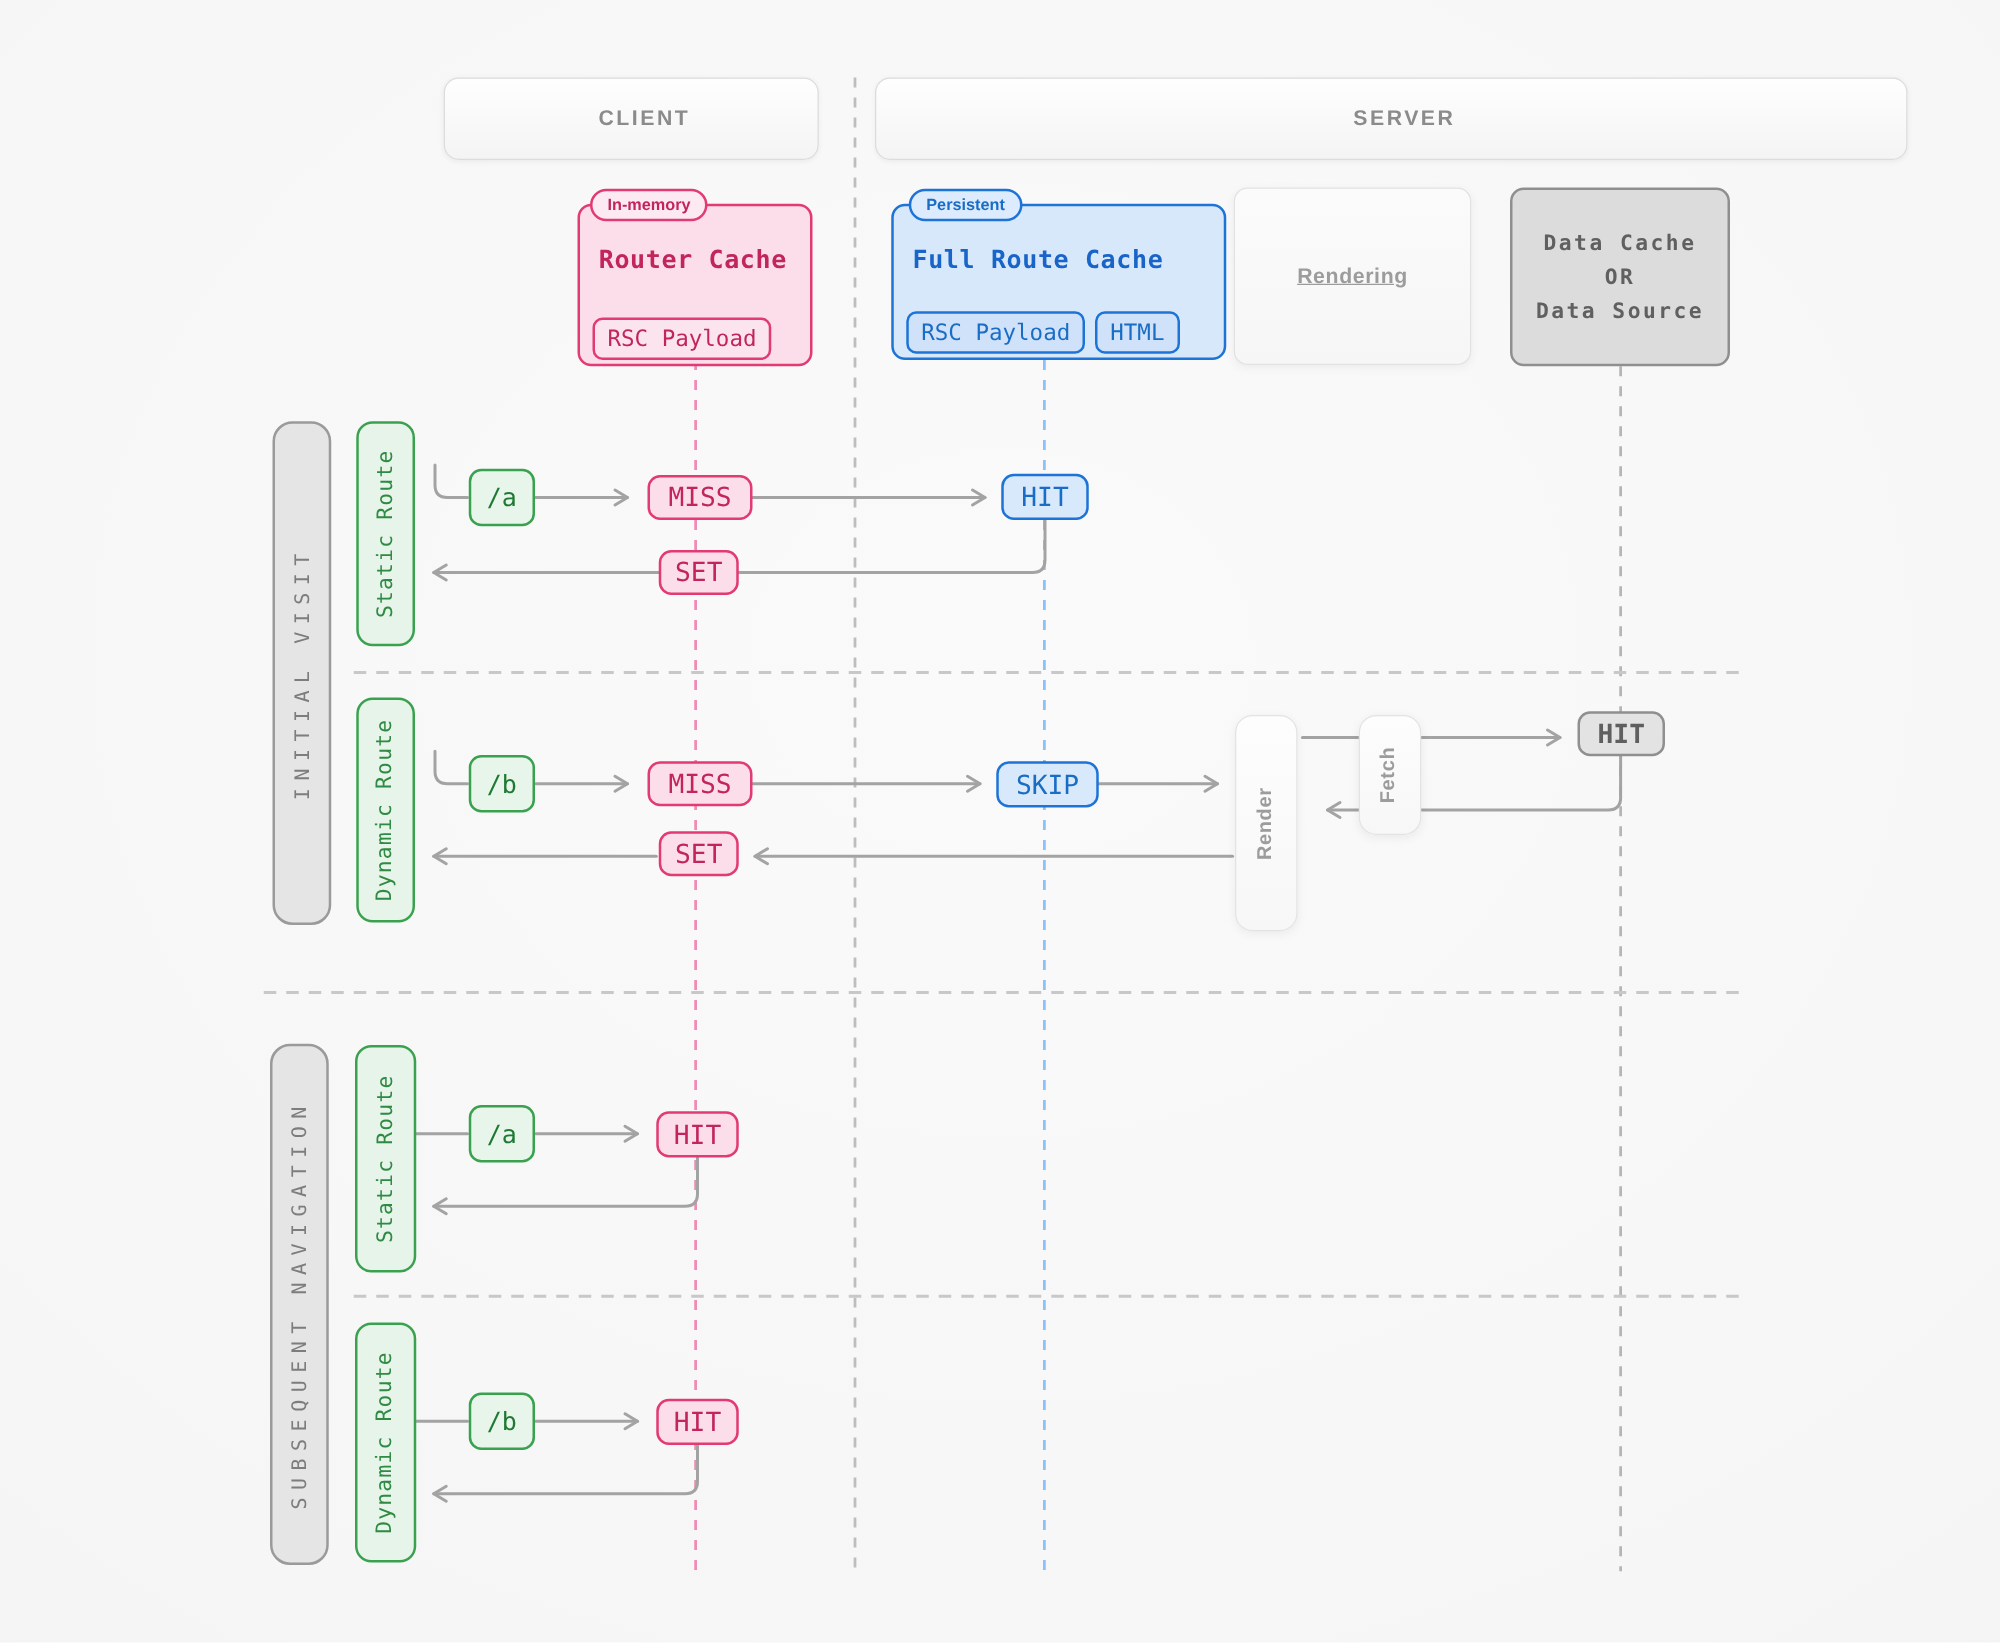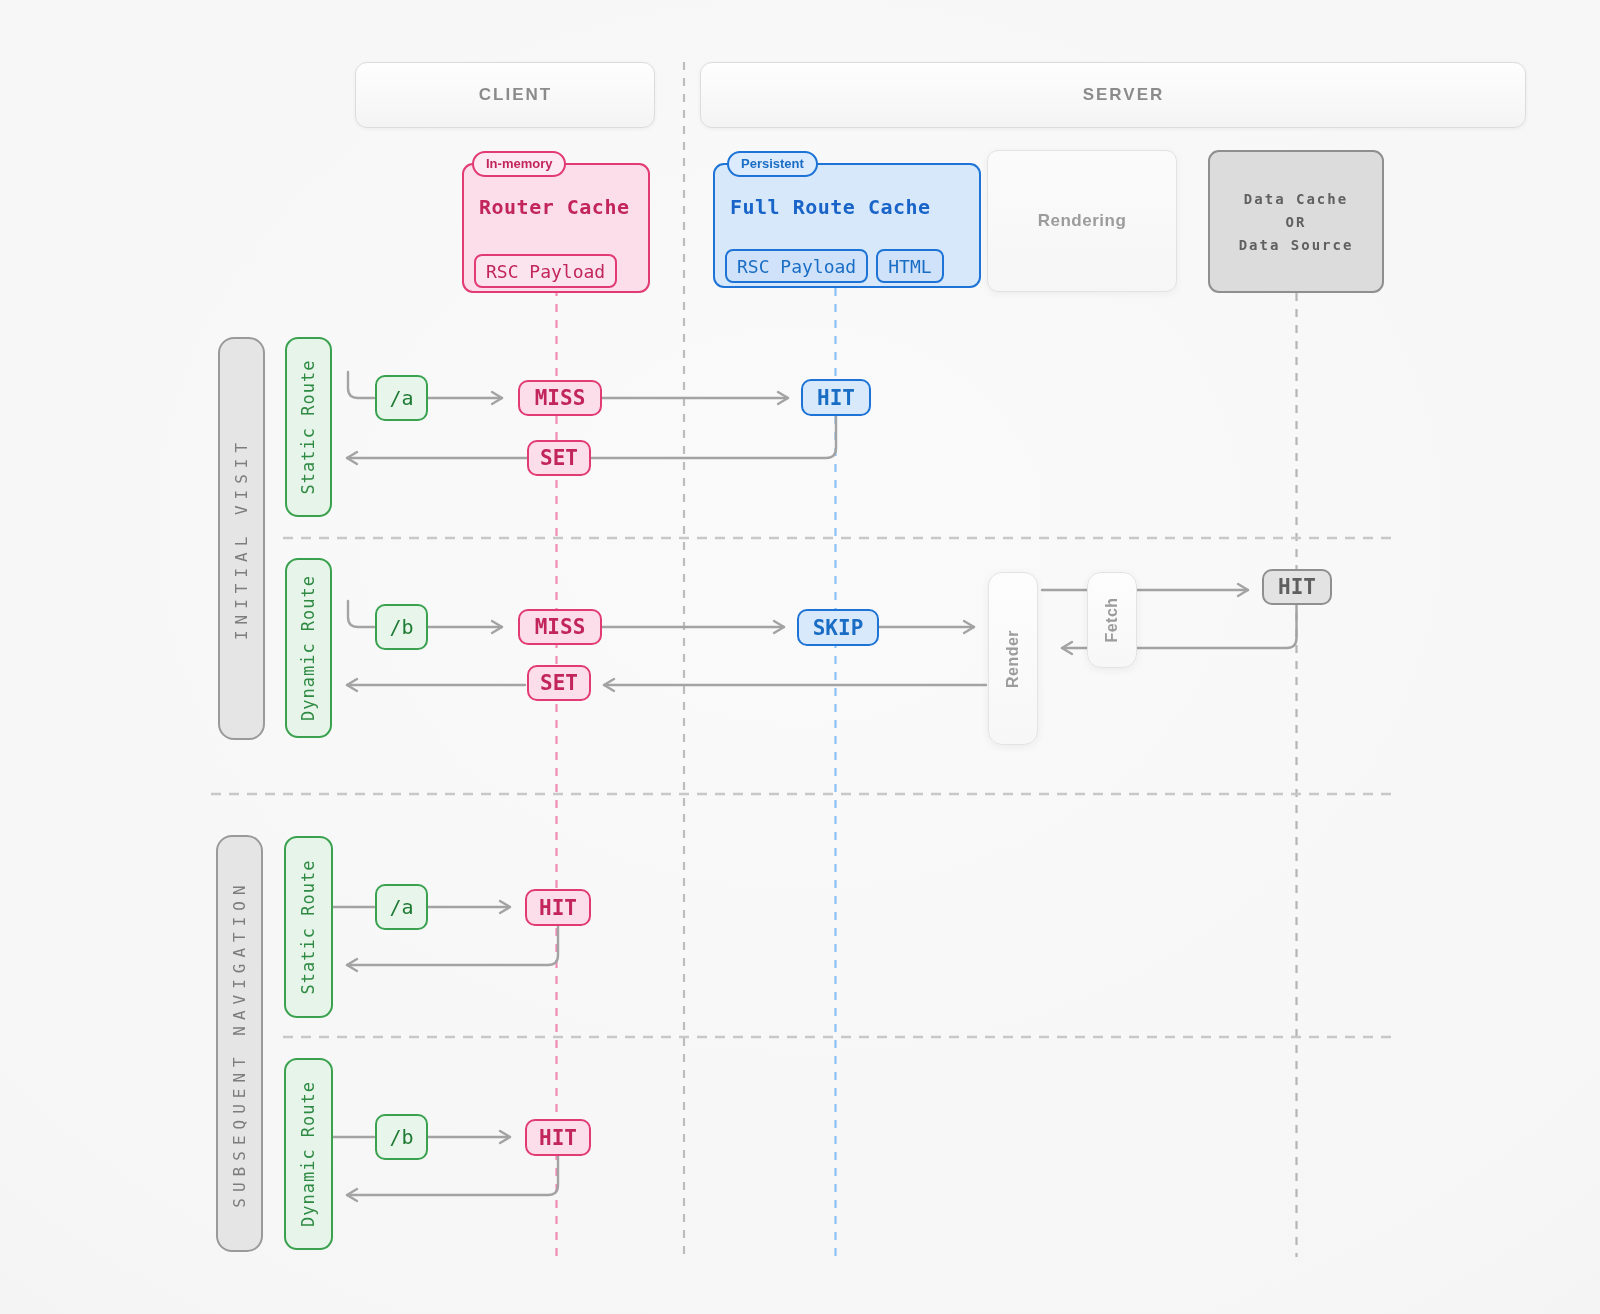--- a/index.html
+++ b/index.html
@@ -43,26 +43,26 @@
     font-family:"DejaVu Sans Mono", monospace; font-size:18px; padding:0 10px; box-sizing:border-box;
   }
   .payloadchip.pink{background:#fbe4ee; border:2px solid #e23a72; color:#c2255c;}
   .payloadchip.blue{background:#cfe2f9; border:2px solid #1d74d6; color:#1a6dc4;}
 
   .plainbox{
     border:1.5px solid #e2e2e3; border-radius:11px;
     background:linear-gradient(180deg,#fbfbfb 0%,#f6f6f7 100%);
     box-shadow:0 2px 8px rgba(0,0,0,0.05);
     display:flex; align-items:center; justify-content:center;
-    color:#9c9c9c; font-weight:bold; font-size:17px; letter-spacing:0.5px;
+    color:#9c9c9c; font-weight:bold; font-size:17px; letter-spacing:0.5px;text-decoration:underline;
   }
   .databox{
     border:2px solid #8f8f8f; border-radius:11px; background:#dcdcdc;
     display:flex; flex-direction:column; align-items:center; justify-content:center; gap:7px;
-    font-family:"DejaVu Sans Mono", monospace; font-weight:bold; font-size:14px; letter-spacing:2px; color:#606060;
+    font-family:"DejaVu Sans Mono", monospace; font-weight:bold; font-size:17px; letter-spacing:2px; color:#606060;
   }
 
   
   .vtext{display:flex; align-items:center; justify-content:center; overflow:visible;}
   .vtext > span{transform:rotate(-90deg); white-space:nowrap; display:block;}
   .pill{
     background:#e5e5e6; border:2px solid #9a9a9a; border-radius:16px;
     font-family:"DejaVu Sans Mono", monospace; font-size:16px; letter-spacing:6px; color:#7d7d7d;
   }
   .routebox{
@@ -72,21 +72,21 @@
   .whitebar{
     background:linear-gradient(180deg,#fdfdfd 0%,#f7f7f8 100%);
     border:1.5px solid #e3e3e4; border-radius:14px;
     box-shadow:0 2px 8px rgba(0,0,0,0.06);
     color:#9c9c9c; font-weight:bold; font-size:16px; letter-spacing:0.5px;
   }
 
   
   .chip{
     display:flex; align-items:center; justify-content:center;
-    font-family:"DejaVu Sans Mono", monospace; font-weight:bold; font-size:21px;
+    font-family:"DejaVu Sans Mono", monospace; font-weight:normal; font-size:21px;
     border-radius:10px;
   }
   .chip.pinkc{background:#fbdeea; border:2.5px solid #e23a72; color:#c2255c;}
   .chip.bluec{background:#d9e9fc; border:2.5px solid #1d74d6; color:#1a6dc4;}
   .chip.grayc{background:#e3e3e3; border:2.5px solid #8f8f8f; color:#5f5f5f; font-weight:600;}
   .chip.greenc{background:#e7f5ea; border:2.5px solid #3aa24f; color:#1e7a33; font-weight:500; font-size:20px;}
 </style>
 </head>
 <body>
 

